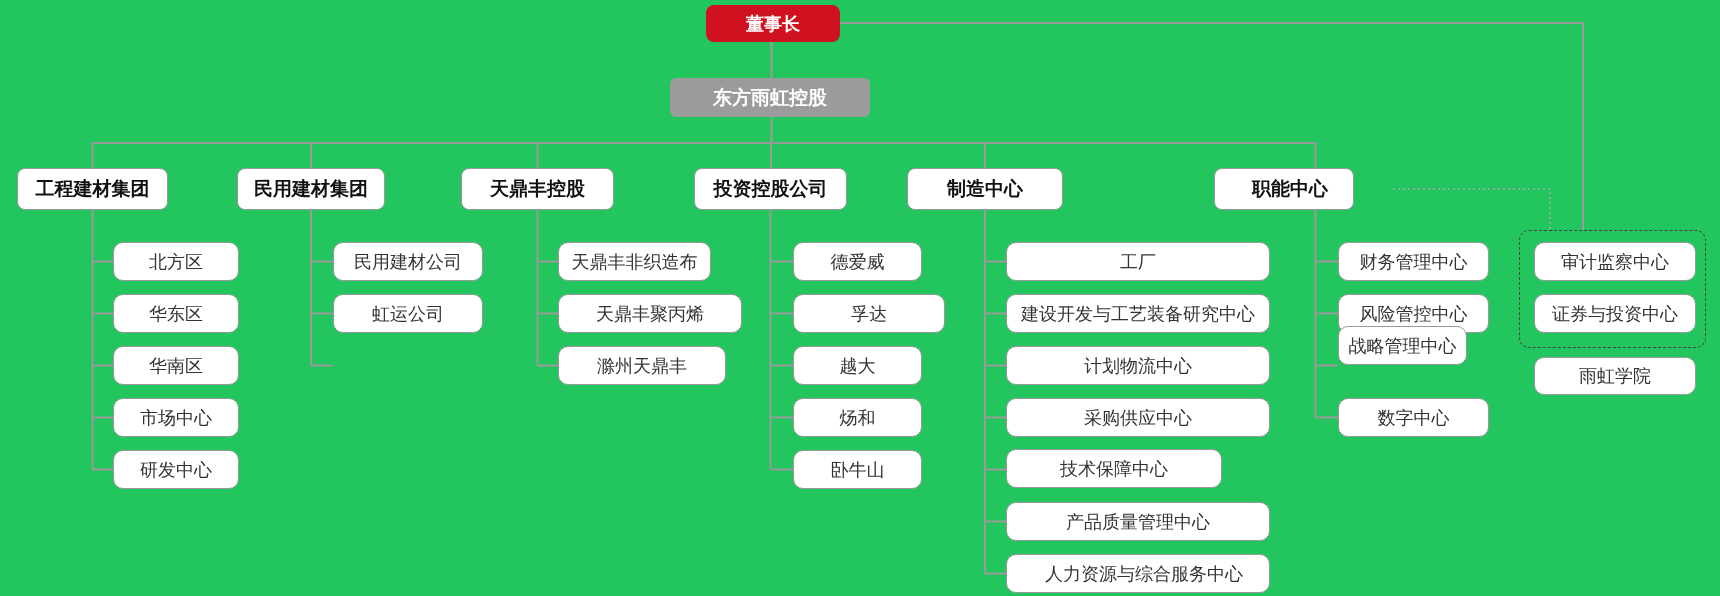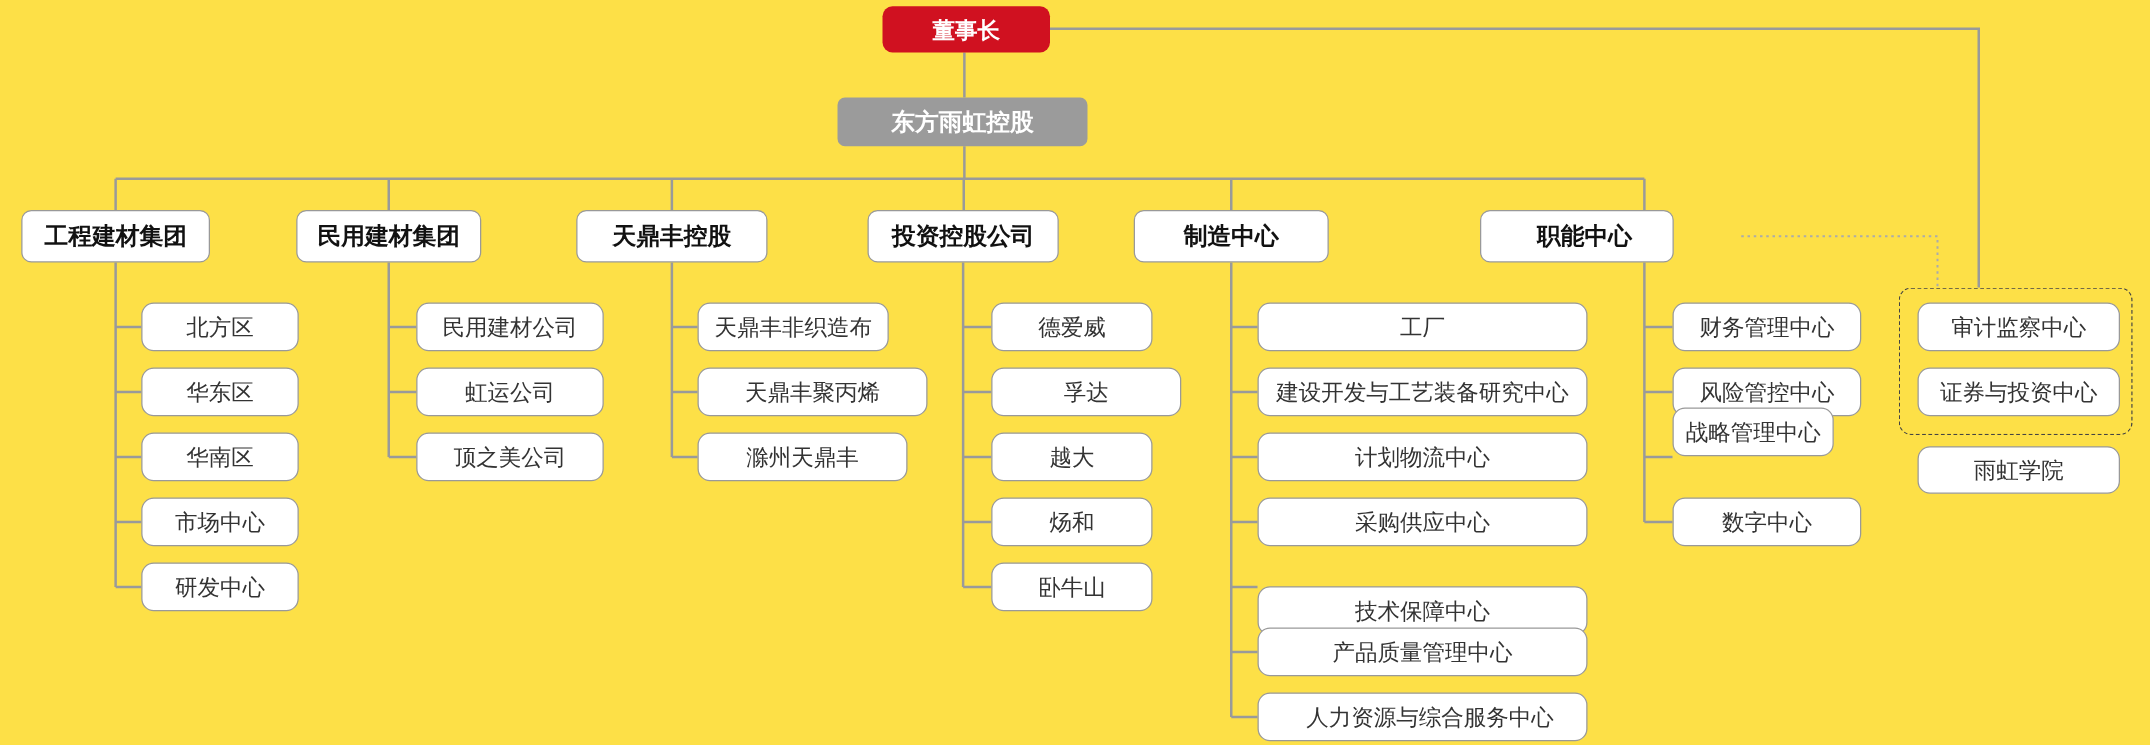--- a/index.html
+++ b/index.html
@@ -1,20 +1,20 @@
 <!DOCTYPE html>
 <html style="--chairman-bg: #d01120; --holding-bg: #9b9b9b; --node-border: #999999; --line: #9a9a9a; --dashed-border: #444444;"><head>
 <meta charset="utf-8">
 <style>
   html, body { margin: 0; padding: 0; background: #ffffff; }
   .canvas {
     position: relative;
     width: 1720px;
     height: 596px;
-    background: #fde047;
+    background: #22c55e;
     font-family: Liberation Serif, serif;
     overflow: hidden;
   }
   svg.wires {
     position: absolute;
     left: 0; top: 0;
     width: 1720px; height: 596px;
   }
   svg.wires path {
     fill: none;
@@ -93,47 +93,46 @@
   </svg>
 
   <div class="node chairman" style="left:706px; top:5px; width:134px;">董事长</div>
   <div class="node holding" style="left:670px; top:78px; width:200px;">东方雨虹控股</div>
 
   <div class="node head" style="left:17px;  top:168px; width:151px;">工程建材集团</div>
   <div class="node head" style="left:237px; top:168px; width:148px;">民用建材集团</div>
   <div class="node head" style="left:461px; top:168px; width:153px;">天鼎丰控股</div>
   <div class="node head" style="left:694px; top:168px; width:153px;">投资控股公司</div>
   <div class="node head" style="left:907px; top:168px; width:156px;">制造中心</div>
-  <div class="node head" style="left:1184px;top:168px; width:155px;padding-left:12px;">职能中心</div>
+  <div class="node head" style="left:1214px;top:168px; width:140px;padding-left:12px;">职能中心</div>
 
   <div class="node" style="left:113px; top:242px; width:126px;">北方区</div>
   <div class="node" style="left:113px; top:294px; width:126px;">华东区</div>
   <div class="node" style="left:113px; top:346px; width:126px;">华南区</div>
   <div class="node" style="left:113px; top:398px; width:126px;">市场中心</div>
   <div class="node" style="left:113px; top:450px; width:126px;">研发中心</div>
 
   <div class="node" style="left:333px; top:242px; width:150px;">民用建材公司</div>
   <div class="node" style="left:333px; top:294px; width:150px;">虹运公司</div>
-  <div class="node" style="left:333px; top:346px; width:150px;">顶之美公司</div>
 
   <div class="node" style="left:558px; top:242px; width:153px;">天鼎丰非织造布</div>
   <div class="node" style="left:558px; top:294px; width:184px;">天鼎丰聚丙烯</div>
   <div class="node" style="left:558px; top:346px; width:168px;">滁州天鼎丰</div>
 
   <div class="node" style="left:793px; top:242px; width:129px;">德爱威</div>
   <div class="node" style="left:793px; top:294px; width:152px;">孚达</div>
   <div class="node" style="left:793px; top:346px; width:129px;">越大</div>
   <div class="node" style="left:793px; top:398px; width:129px;">炀和</div>
   <div class="node" style="left:793px; top:450px; width:129px;">卧牛山</div>
 
   <div class="node" style="left:1006px; top:242px; width:264px;">工厂</div>
   <div class="node" style="left:1006px; top:294px; width:264px;">建设开发与工艺装备研究中心</div>
   <div class="node" style="left:1006px; top:346px; width:264px;">计划物流中心</div>
   <div class="node" style="left:1006px; top:398px; width:264px;">采购供应中心</div>
-  <div class="node" style="left:1006px; top:469px; width:264px;">技术保障中心</div>
+  <div class="node" style="left:1006px; top:449px; width:216px;">技术保障中心</div>
   <div class="node" style="left:1006px; top:502px; width:264px;">产品质量管理中心</div>
   <div class="node" style="left:1006px; top:554px; width:264px;padding-left:12px;">人力资源与综合服务中心</div>
 
   <div class="node" style="left:1338px; top:242px; width:151px;">财务管理中心</div>
   <div class="node" style="left:1338px; top:294px; width:151px;">风险管控中心</div>
   <div class="node" style="left:1338px; top:326px; width:129px;">战略管理中心</div>
   <div class="node" style="left:1338px; top:398px; width:151px;">数字中心</div>
 
   <div class="dashed-group" style="left:1519px; top:230px; width:187px; height:118px;"></div>
   <div class="node" style="left:1534px; top:242px; width:162px;">审计监察中心</div>

